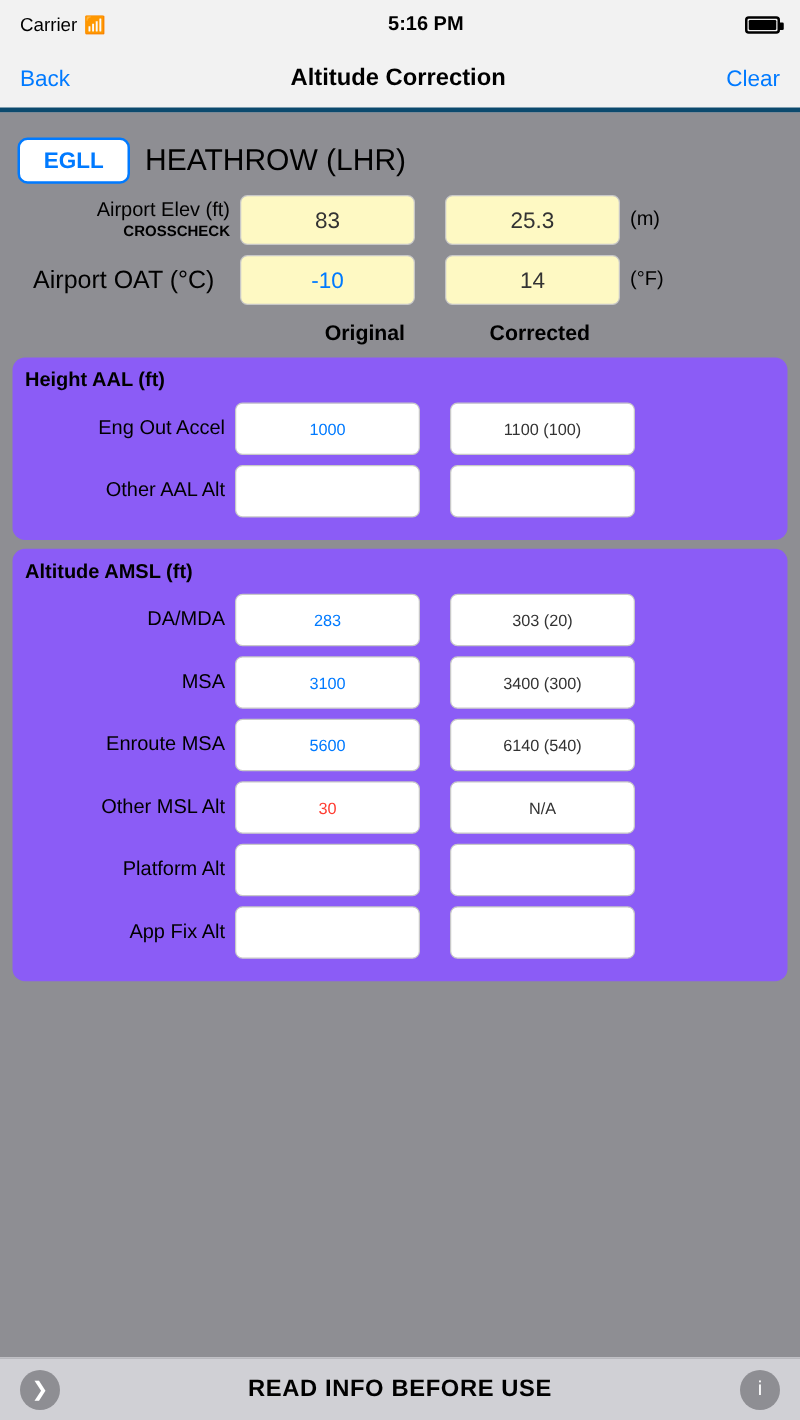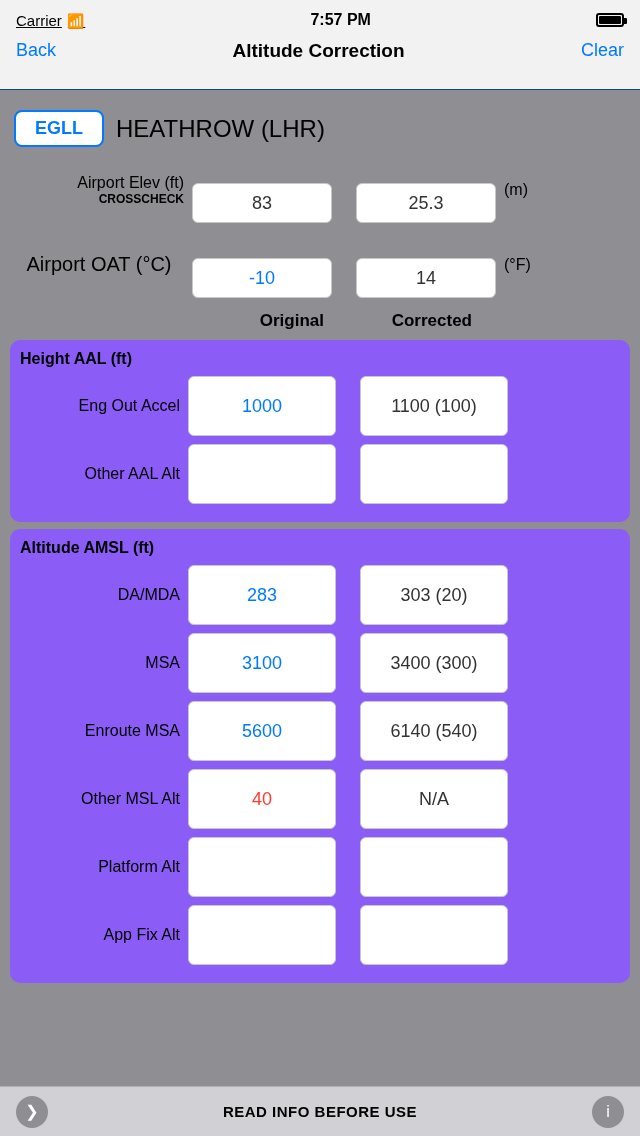--- a/index.html
+++ b/index.html
@@ -17,21 +17,21 @@
       width: 640px;
       height: 40px;
       background: #f2f2f2;
       display: flex;
       align-items: center;
       justify-content: space-between;
       padding: 0 16px;
       font-size: 15px;
       font-weight: 500;
     }
-    .status-left { display: flex; align-items: flex-end; gap: 6px; text-decoration: underline; }
+    .status-left { display: flex; align-items: flex-start; gap: 6px; }
     .status-center { font-weight: 600; font-size: 16px; }
     .status-right { display: flex; align-items: center; gap: 4px; }
     .battery-icon {
       width: 28px; height: 14px;
       border: 2px solid #000;
       border-radius: 3px;
       position: relative;
       display: inline-block;
     }
     .battery-icon::after {
@@ -50,24 +50,24 @@
       border-radius: 1px;
     }
     .wifi-icon { font-size: 14px; }
 
     
     .nav-bar {
       width: 640px;
       height: 50px;
       background: #f2f2f2;
       display: flex;
-      align-items: flex-start;
+      align-items: center;
       justify-content: space-between;
       padding: 0 16px;
-      border-bottom: 1px solid #0c4a6e;
+      border-bottom: 4px solid #0c4a6e;
     }
     .nav-back { color: #007aff; font-size: 18px; }
     .nav-title { font-size: 19px; font-weight: 700; color: #000; }
     .nav-clear { color: #007aff; font-size: 18px; }
 
     
     .content {
       background: #8e8e93;
       padding: 12px 10px;
       display: flex;
@@ -122,32 +122,31 @@
       color: #000;
     }
     .field-label-stack {
       min-width: 170px;
       text-align: right;
       display: flex;
       flex-direction: column;
       align-items: flex-end;
     }
     .input-box {
-      background: #ffffff;
+      background: #fef9c3;
       border-radius: 6px;
       border: 1px solid #c8c8c8;
       height: 40px;
       width: 140px;
       text-align: center;
       font-size: 18px;
       color: #aaa;
       display: flex;
       align-items: center;
       justify-content: center;
-      margin-top: 27px;
     }
     .input-box.blue-text { color: #007aff; }
     .input-box.dark-text { color: #333; }
     .unit-label {
       font-size: 16px;
       color: #000;
       min-width: 30px;
     }
 
     
@@ -193,24 +192,24 @@
     .group-field-label {
       font-size: 16px;
       color: #000;
       min-width: 160px;
       text-align: right;
     }
     .group-input {
       background: white;
       border-radius: 6px;
       border: 1px solid #c8c8c8;
-      height: 60px;
+      height: 42px;
       width: 148px;
       text-align: center;
-      font-size: 18px;
+      font-size: 13px;
       display: flex;
       align-items: center;
       justify-content: center;
     }
     .group-input.blue-text { color: #007aff; }
     .group-input.red-text { color: #ff3b30; }
     .group-input.dark-text { color: #333; }
     .group-input.empty { color: transparent; }
 
     
@@ -228,35 +227,35 @@
     }
     .bottom-icon {
       width: 32px; height: 32px;
       border-radius: 16px;
       background: #8e8e93;
       display: flex; align-items: center; justify-content: center;
       color: white;
       font-size: 16px;
     }
     .bottom-text {
-      font-size: 15px;
+      font-size: 19px;
       font-weight: 700;
       color: #000;
       letter-spacing: 0.5px;
     }
   </style>
 </head>
 <body>
 
 <div class="status-bar">
   <div class="status-left">
     <span>Carrier</span>
     <span class="wifi-icon">📶</span>
   </div>
-  <div class="status-center">7:57 PM</div>
+  <div class="status-center">5:16 PM</div>
   <div class="status-right">
     <div class="battery-icon">
       <div class="battery-fill"></div>
     </div>
   </div>
 </div>
 
 <div class="nav-bar">
   <span class="nav-back">Back</span>
   <span class="nav-title">Altitude Correction</span>
@@ -339,21 +338,21 @@
 
     <div class="group-field-row">
       <div class="group-field-label">Enroute MSA</div>
       <div class="group-input blue-text">5600</div>
       <div style="width:8px"></div>
       <div class="group-input dark-text">6140 (540)</div>
     </div>
 
     <div class="group-field-row">
       <div class="group-field-label">Other MSL Alt</div>
-      <div class="group-input red-text">40</div>
+      <div class="group-input red-text">30</div>
       <div style="width:8px"></div>
       <div class="group-input dark-text">N/A</div>
     </div>
 
     <div class="group-field-row">
       <div class="group-field-label">Platform Alt</div>
       <div class="group-input empty"></div>
       <div style="width:8px"></div>
       <div class="group-input empty"></div>
     </div>

